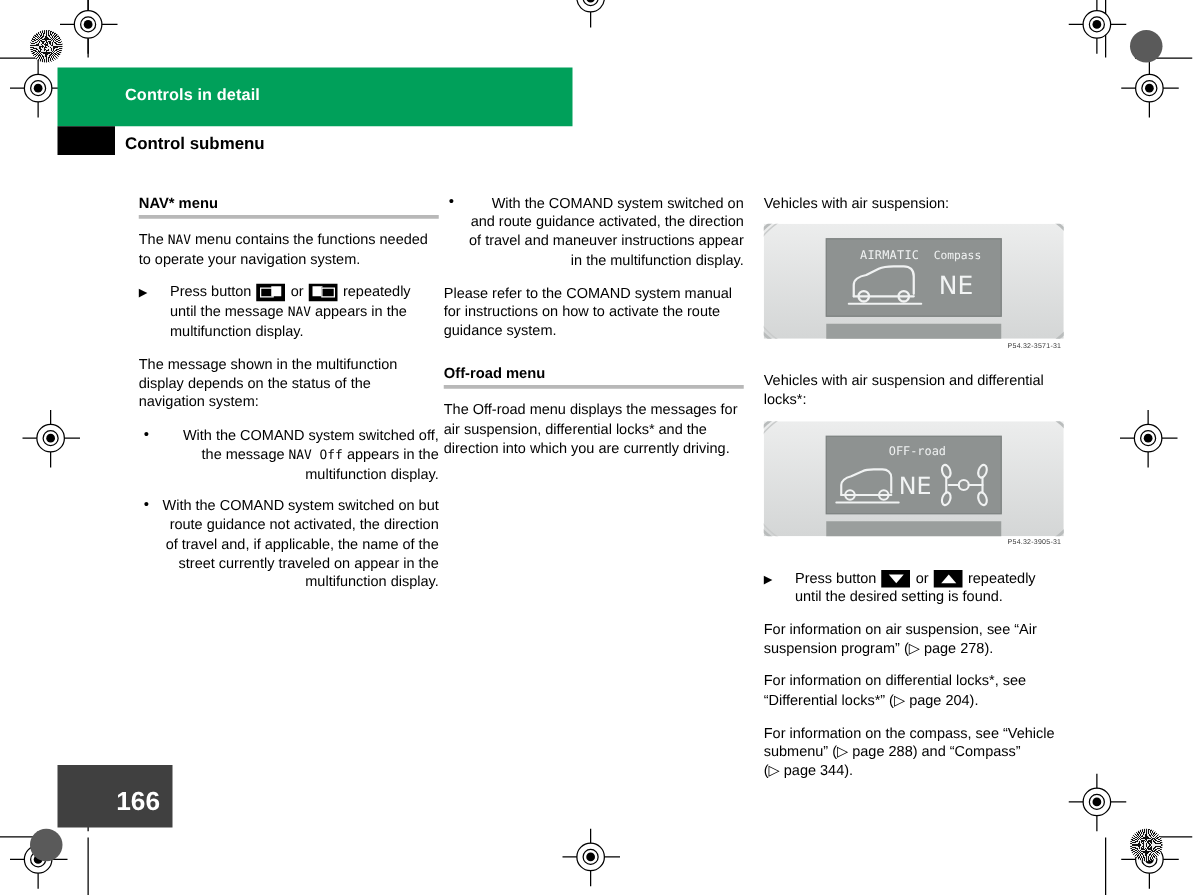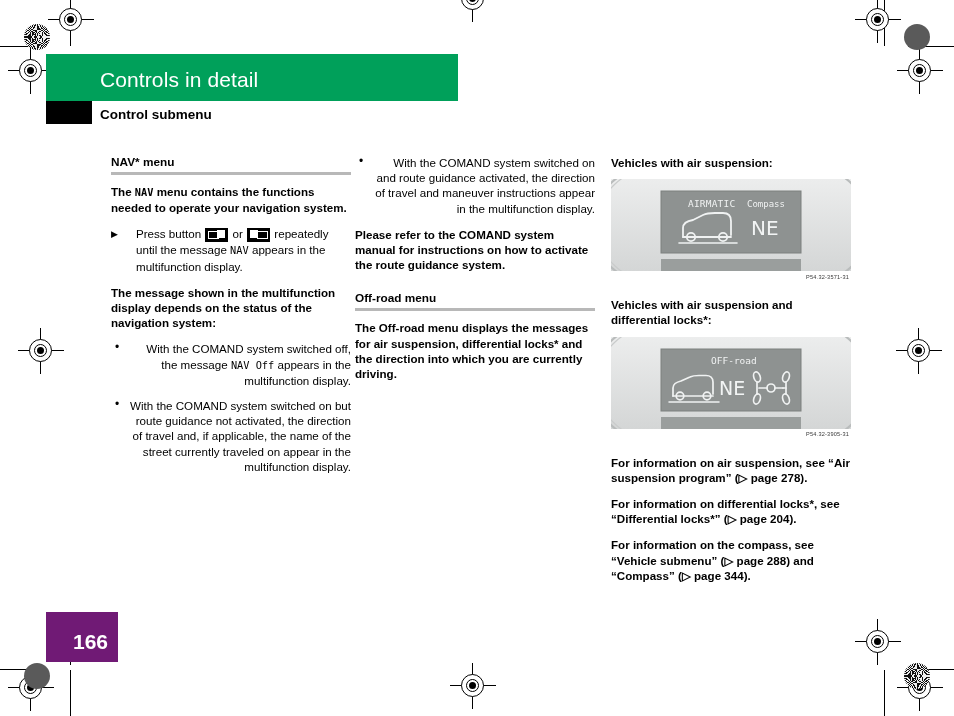--- a/index.html
+++ b/index.html
@@ -42,36 +42,36 @@
 
   .trimline { position:absolute; background:#000; pointer-events:none; }
 
   
   #hdr-bar {
     position:absolute; left:46px; top:54px; width:412px; height:47px;
     background:#00a05a;
   }
   #hdr-title {
     position:absolute; left:100px; top:68px;
-    font-size:21px; font-weight:normal; color:#ffffff;
+    font-size:13px; font-weight:bold; color:#ffffff;
     letter-spacing:.1px;
   }
   #hdr-blackbox {
     position:absolute; left:46px; top:101px; width:46px; height:23px;
     background:#000;
   }
   #hdr-sub {
     position:absolute; left:100px; top:107px;
     font-size:13.5px; font-weight:bold; color:#000;
   }
 
   
   #pagebox {
-    position:absolute; left:46px; top:612px; width:72px; height:50px;
-    background:#701a75;
+    position:absolute; left:46px; top:612px; width:92px; height:50px;
+    background:#404040;
   }
   #pagenum {
     position:absolute; right:10px; bottom:8px;
     color:#fff; font-size:21px; font-weight:bold;
   }
 
   
   .col {
     position:absolute; top:155px; width:240px;
     font-size:11.6px; line-height:15.2px; color:#000;
@@ -80,21 +80,21 @@
   #col2 { left:355px; }
   #col3 { left:611px; }
 
   h3.sec {
     font-size:11.8px; font-weight:bold; margin:0 0 0 0;
     line-height:14px;
   }
   .rule {
     height:3px; background:#b8b8b8; margin:3px 0 9px 0;
   }
-  p { margin:0 0 11px 0;font-weight:bold; }
+  p { margin:0 0 11px 0; }
   p.tight { margin-bottom:9px; }
 
   .mono {
     font-family:"DejaVu Sans Mono", monospace;
     font-size:10.3px;
     letter-spacing:0px;
   }
 
   
   ul.b { list-style:none; margin:0 0 11px 0; padding:0;text-align:right; }
@@ -427,20 +427,28 @@
           <path d="M 164 51 L 172 51"></path>
           <ellipse cx="175" cy="40" rx="3.2" ry="5.2" transform="rotate(18 175 40)"></ellipse>
           <ellipse cx="175" cy="62" rx="3.2" ry="5.2" transform="rotate(-18 175 62)"></ellipse>
           <path d="M 175 45 L 175 57"></path>
           <path d="M 172 51 L 175 51"></path>
         </g>
       </svg>
       <div class="figcode">P54.32-3905-31</div>
     </div>
 
+    <ul class="act">
+      <li><span>Press button</span>
+        <span class="btn-arrow down"><span class="tri"></span></span>
+        <span>or</span>
+        <span class="btn-arrow up"><span class="tri"></span></span>
+        <span>repeatedly until the desired setting is found.</span>
+      </li>
+    </ul>
 
     <p><span>For information on air suspension, see “Air suspension program” (</span><span class="pgref"><span>▷</span>&nbsp;<span>page 278</span></span><span>).</span></p>
 
     <p><span>For information on differential locks*, see “Differential locks*” (</span><span class="pgref"><span>▷</span>&nbsp;<span>page 204</span></span><span>).</span></p>
 
     <p><span>For information on the compass, see “Vehicle submenu” (</span><span class="pgref"><span>▷</span>&nbsp;<span>page 288</span></span><span>) and “Compass” (</span><span class="pgref"><span>▷</span>&nbsp;<span>page 344</span></span><span>).</span></p>
 
   </div>
 
 </div>

